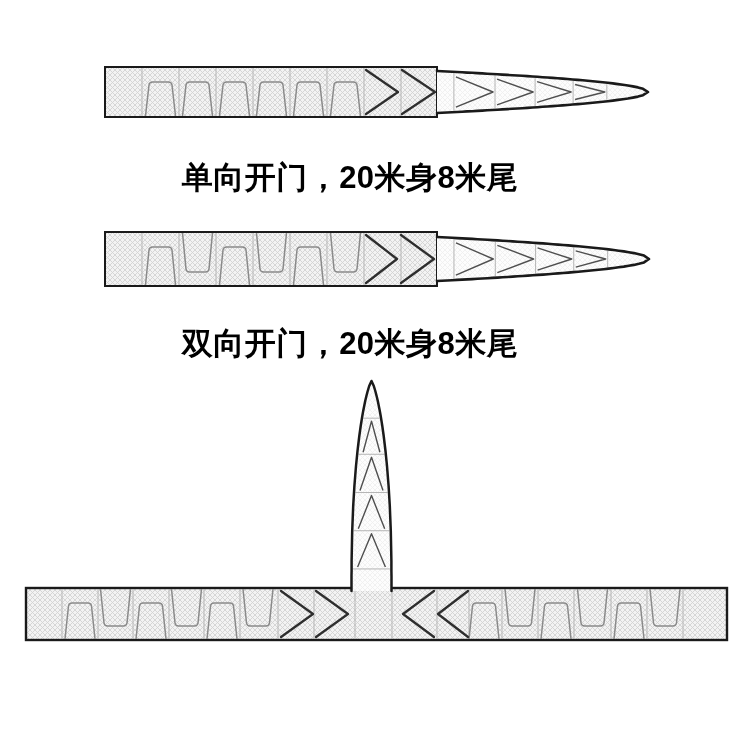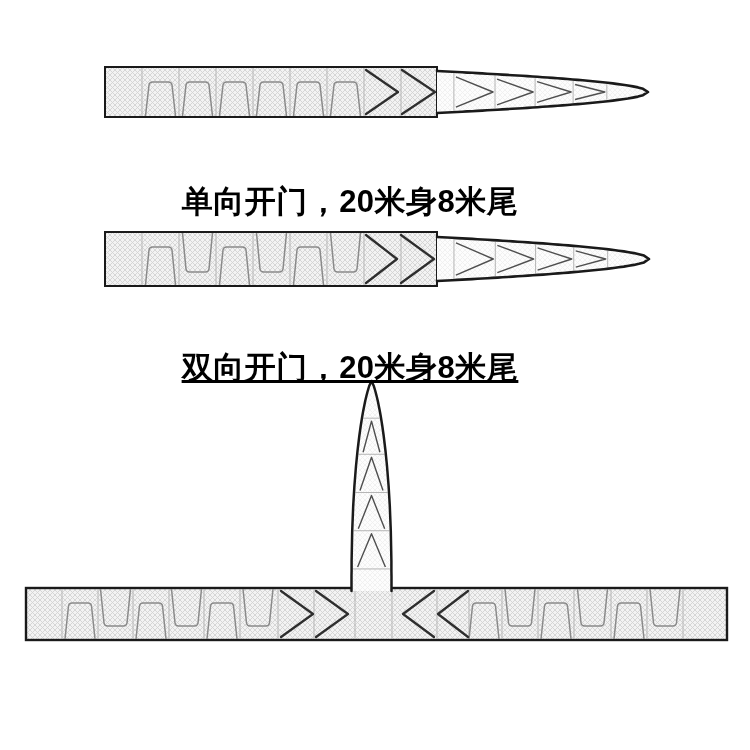--- a/index.html
+++ b/index.html
@@ -1,23 +1,23 @@
 <!DOCTYPE html>
 <html><head>
 <meta charset="utf-8">
 <style>
   html,body{margin:0;padding:0;background:#ffffff;}
   .canvas{position:relative;width:750px;height:750px;background:#ffffff;overflow:hidden;
           font-family:"Liberation Sans","DejaVu Sans",sans-serif;}
   #diagram{position:absolute;left:0;top:0;}
   .caption{position:absolute;left:0;width:700px;text-align:center;
            font-weight:bold;font-size:31px;line-height:36px;color:#000;
-           letter-spacing:0.5px;white-space:nowrap;margin-top:24px;}
+           letter-spacing:0.5px;white-space:nowrap;}
   .cap-1{top:160px;}
-  .cap-2{top:326px;text-decoration:underline;}
+  .cap-2{top:326px;}
   .cap-3{top:669px;width:740px;}
 </style>
 </head>
 <body>
 
 <div class="canvas">
   <svg id="diagram" width="750" height="750" viewBox="0 0 750 750">
       <defs>
         <pattern id="xh" width="5" height="5" patternUnits="userSpaceOnUse">
           <rect width="5" height="5" fill="#f3f3f3"></rect>

